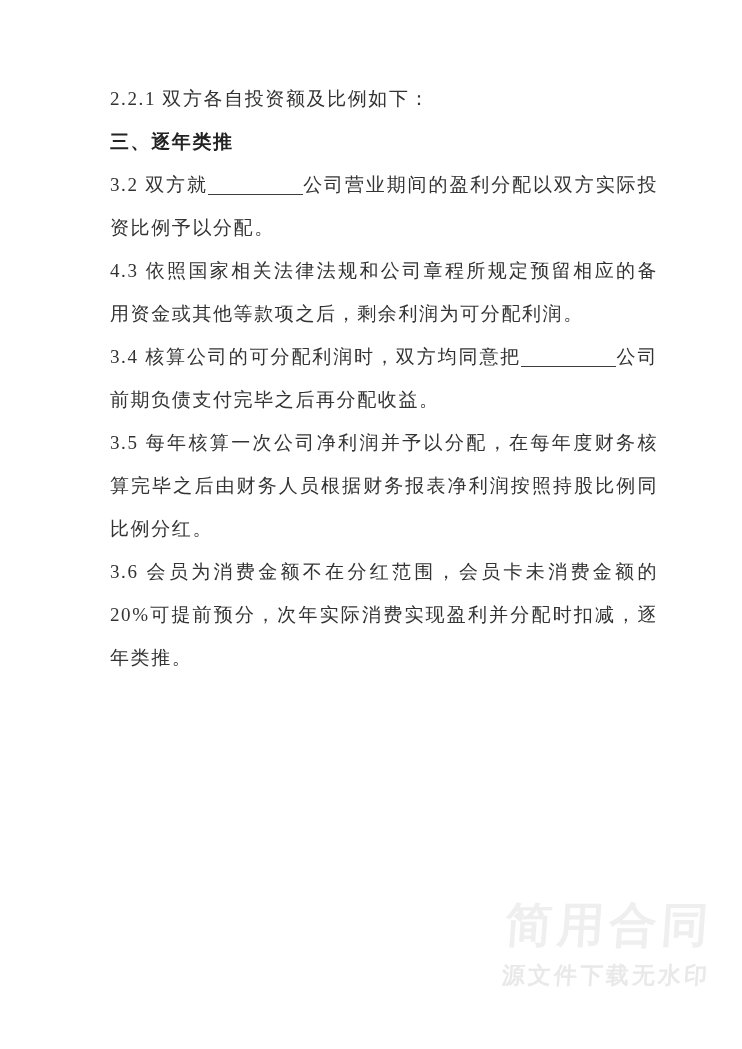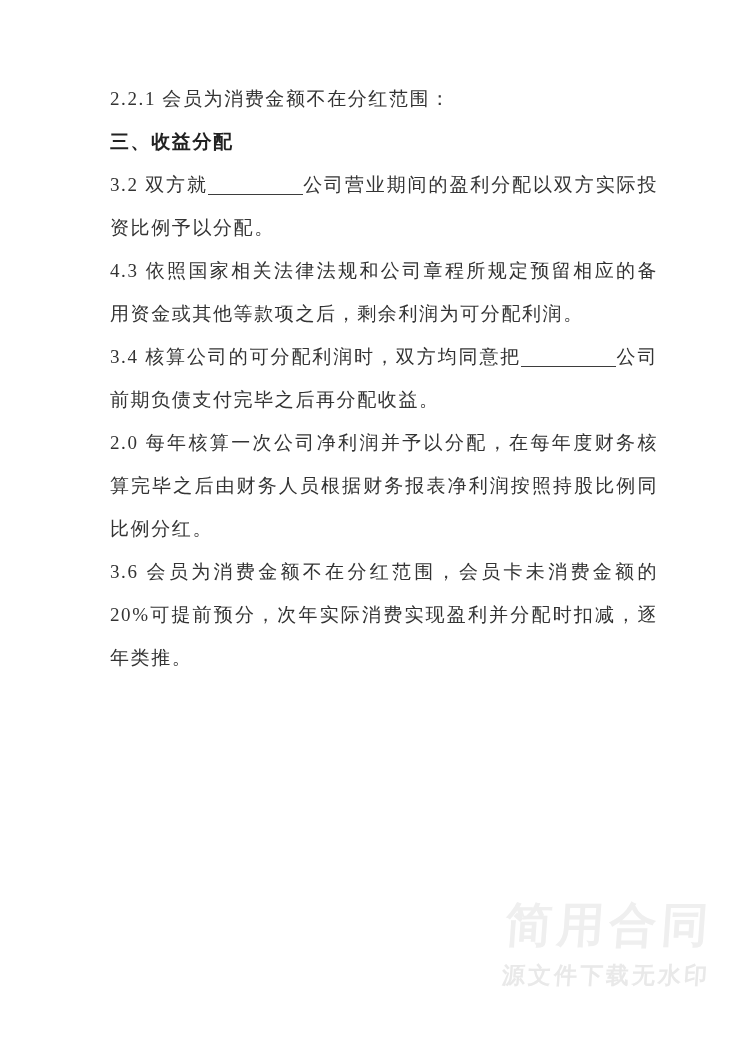--- a/index.html
+++ b/index.html
@@ -63,26 +63,26 @@
     margin-top: 12px;
     color: #e9e9e9;
   }
 </style>
 </head>
 <body>
 
 <div class="page">
 
   <div class="doc-body">
-      <p class="para body">2.2.1  会员为消费金额不在分红范围：</p>
-      <p class="para heading">三、收益分配</p>
+      <p class="para body">2.2.1  双方各自投资额及比例如下：</p>
+      <p class="para heading">三、逐年类推</p>
       <p class="para body">3.2  双方就<span class="blank" style="width: 95px;"></span>公司营业期间的盈利分配以双方实际投资比例予以分配。</p>
       <p class="para body">4.3  依照国家相关法律法规和公司章程所规定预留相应的备用资金或其他等款项之后，剩余利润为可分配利润。</p>
       <p class="para body">3.4  核算公司的可分配利润时，双方均同意把<span class="blank" style="width: 95px;"></span>公司前期负债支付完毕之后再分配收益。</p>
-      <p class="para body">2.0  每年核算一次公司净利润并予以分配，在每年度财务核算完毕之后由财务人员根据财务报表净利润按照持股比例同比例分红。</p>
+      <p class="para body">3.5  每年核算一次公司净利润并予以分配，在每年度财务核算完毕之后由财务人员根据财务报表净利润按照持股比例同比例分红。</p>
       <p class="para body">3.6  会员为消费金额不在分红范围，会员卡未消费金额的 20%可提前预分，次年实际消费实现盈利并分配时扣减，逐年类推。</p>
     </div>
 
   <div class="watermark">
     <div class="wm-title">简用合同</div>
     <div class="wm-sub">源文件下载无水印</div>
   </div>
 
 </div>
 

